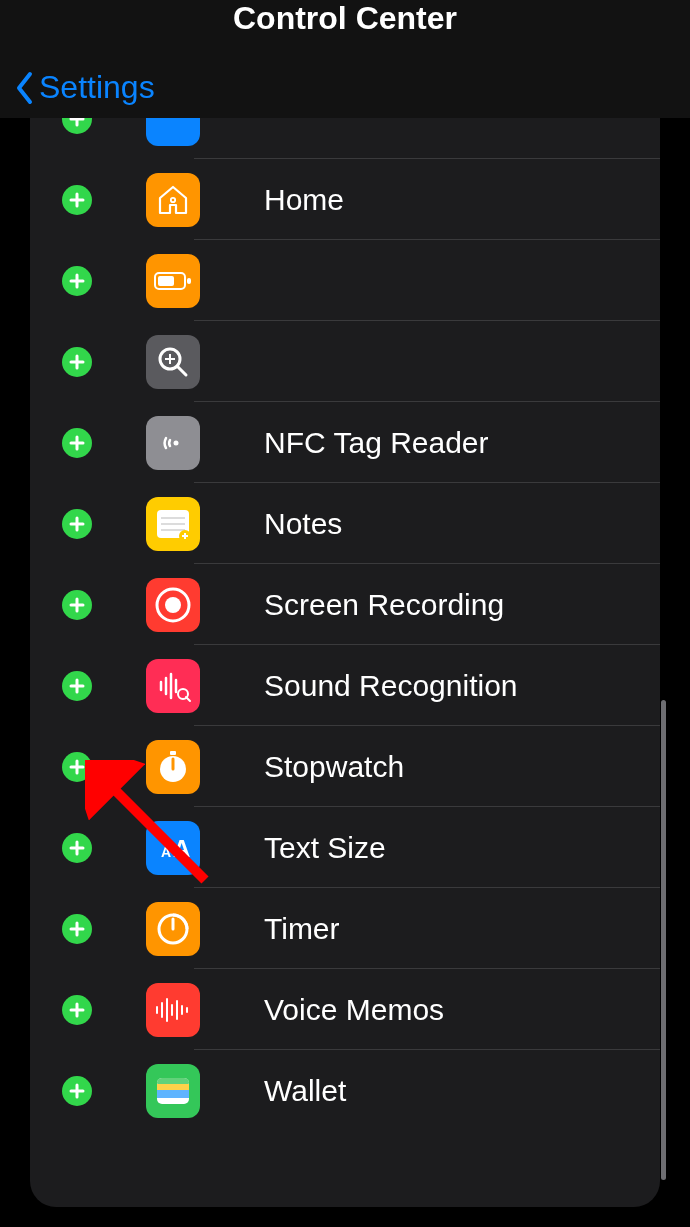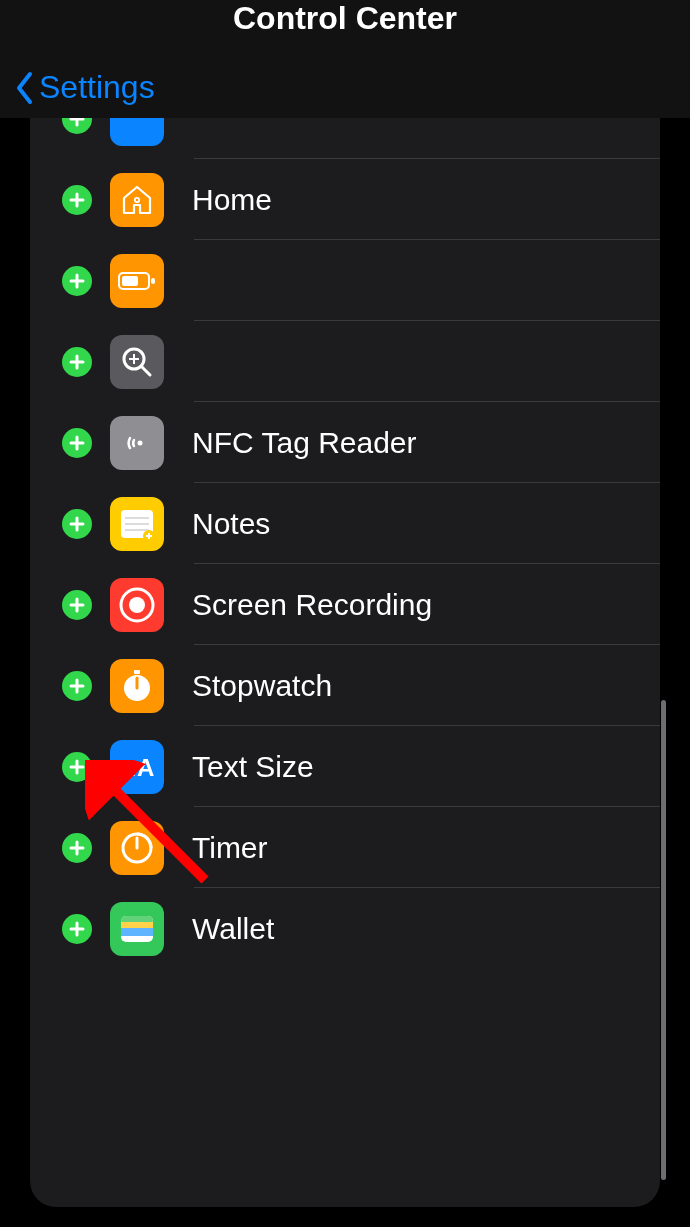--- a/index.html
+++ b/index.html
@@ -54,20 +54,21 @@
     left: 0; right: 0;
     top: -40px; 
     bottom: 0;
   }
   .row {
     display: flex;
     align-items: center;
     height: 81px;
     padding-left: 32px;
     position: relative;
+    gap: 36px;
   }
   .sep {
     position: absolute;
     left: 164px;
     right: 0;
     bottom: 0;
     height: 1px;
     background: #3a3a3c;
   }
   .add-btn {
@@ -243,20 +244,40 @@
         <div class="label">Screen Recording</div>
         <div class="sep"></div>
       </div>
       <div class="row">
         <div class="add-btn">
           <svg width="16" height="16" viewBox="0 0 16 16">
             <line x1="8" y1="2" x2="8" y2="14" stroke="#fff" stroke-width="3" stroke-linecap="round"></line>
             <line x1="2" y1="8" x2="14" y2="8" stroke="#fff" stroke-width="3" stroke-linecap="round"></line>
           </svg>
         </div>
+        <div class="app-icon" style="background: rgb(255, 45, 85);">
+          <svg width="40" height="40" viewBox="0 0 40 40">
+            <line x1="8" y1="16" x2="8" y2="24" stroke="#fff" stroke-width="2.5" stroke-linecap="round"></line>
+            <line x1="13" y1="12" x2="13" y2="28" stroke="#fff" stroke-width="2.5" stroke-linecap="round"></line>
+            <line x1="18" y1="8" x2="18" y2="32" stroke="#fff" stroke-width="2.5" stroke-linecap="round"></line>
+            <line x1="23" y1="14" x2="23" y2="26" stroke="#fff" stroke-width="2.5" stroke-linecap="round"></line>
+            <circle cx="30" cy="28" r="5" fill="none" stroke="#fff" stroke-width="2"></circle>
+            <line x1="33" y1="31" x2="37" y2="35" stroke="#fff" stroke-width="2" stroke-linecap="round"></line>
+          </svg>
+        </div>
+        <div class="label">Sound Recognition</div>
+        <div class="sep"></div>
+      </div>
+      <div class="row">
+        <div class="add-btn">
+          <svg width="16" height="16" viewBox="0 0 16 16">
+            <line x1="8" y1="2" x2="8" y2="14" stroke="#fff" stroke-width="3" stroke-linecap="round"></line>
+            <line x1="2" y1="8" x2="14" y2="8" stroke="#fff" stroke-width="3" stroke-linecap="round"></line>
+          </svg>
+        </div>
         <div class="app-icon" style="background: rgb(255, 149, 0);">
           <svg width="36" height="36" viewBox="0 0 36 36">
             <circle cx="18" cy="20" r="13" fill="#fff"></circle>
             <rect x="15" y="2" width="6" height="4" rx="1" fill="#fff"></rect>
             <line x1="18" y1="20" x2="18" y2="10" stroke="#ff9500" stroke-width="3" stroke-linecap="round"></line>
           </svg>
         </div>
         <div class="label">Stopwatch</div>
         <div class="sep"></div>
       </div>
@@ -284,20 +305,41 @@
           </svg>
         </div>
         <div class="app-icon" style="background: rgb(255, 149, 0);">
           <svg width="36" height="36" viewBox="0 0 36 36">
             <circle cx="18" cy="18" r="14" fill="none" stroke="#fff" stroke-width="3"></circle>
             <path d="M18 4 A14 14 0 0 1 32 18" fill="none" stroke="#fff" stroke-width="3"></path>
             <line x1="18" y1="18" x2="18" y2="8" stroke="#fff" stroke-width="3" stroke-linecap="round"></line>
           </svg>
         </div>
         <div class="label">Timer</div>
+        <div class="sep"></div>
+      </div>
+      <div class="row">
+        <div class="add-btn">
+          <svg width="16" height="16" viewBox="0 0 16 16">
+            <line x1="8" y1="2" x2="8" y2="14" stroke="#fff" stroke-width="3" stroke-linecap="round"></line>
+            <line x1="2" y1="8" x2="14" y2="8" stroke="#fff" stroke-width="3" stroke-linecap="round"></line>
+          </svg>
+        </div>
+        <div class="app-icon" style="background: rgb(255, 59, 48);">
+          <svg width="40" height="30" viewBox="0 0 40 30">
+            <line x1="4" y1="12" x2="4" y2="18" stroke="#fff" stroke-width="2" stroke-linecap="round"></line>
+            <line x1="9" y1="8" x2="9" y2="22" stroke="#fff" stroke-width="2" stroke-linecap="round"></line>
+            <line x1="14" y1="4" x2="14" y2="26" stroke="#fff" stroke-width="2" stroke-linecap="round"></line>
+            <line x1="19" y1="10" x2="19" y2="20" stroke="#fff" stroke-width="2" stroke-linecap="round"></line>
+            <line x1="24" y1="6" x2="24" y2="24" stroke="#fff" stroke-width="2" stroke-linecap="round"></line>
+            <line x1="29" y1="11" x2="29" y2="19" stroke="#fff" stroke-width="2" stroke-linecap="round"></line>
+            <line x1="34" y1="13" x2="34" y2="17" stroke="#fff" stroke-width="2" stroke-linecap="round"></line>
+          </svg>
+        </div>
+        <div class="label">Voice Memos</div>
         <div class="sep"></div>
       </div>
       <div class="row">
         <div class="add-btn">
           <svg width="16" height="16" viewBox="0 0 16 16">
             <line x1="8" y1="2" x2="8" y2="14" stroke="#fff" stroke-width="3" stroke-linecap="round"></line>
             <line x1="2" y1="8" x2="14" y2="8" stroke="#fff" stroke-width="3" stroke-linecap="round"></line>
           </svg>
         </div>
         <div class="app-icon" style="background: rgb(52, 199, 89);">

